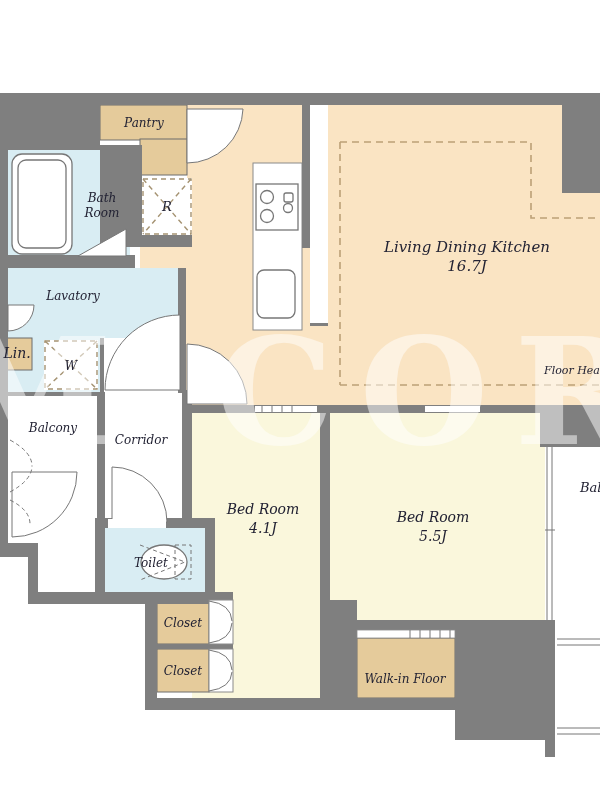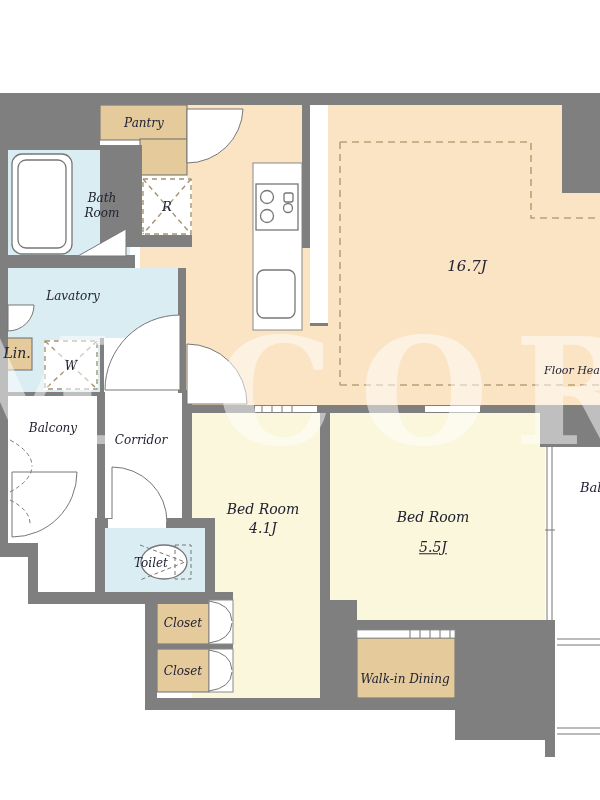--- a/index.html
+++ b/index.html
@@ -144,30 +144,31 @@
       <path class="thinline" d="M557,639 H600 M557,645 H600 M557,728 H600 M557,734 H600"></path>
     </g>
   </svg>
 
   <div id="watermark">RM CORP</div>
 
   <div class="lbl s12" style="left:144px;top:123px;">Pantry</div>
   <div class="lbl s12" style="left:102px;top:206px;font-style:italic;">Bath
 Room</div>
   <div class="lbl s13" style="left:167px;top:207px;">R</div>
+  <div class="lbl s15 nowrap" style="left:467px;top:247px;">Living Dining Kitchen</div>
   <div class="lbl s15 nowrap" style="left:467px;top:266px;">16.7J</div>
   <div class="lbl s12" style="left:73px;top:296px;">Lavatory</div>
   <div class="lbl s10" style="left:17px;top:354px;">Lin.</div>
   <div class="lbl s12" style="left:71px;top:366px;">W</div>
   <div class="lbl s12" style="left:53px;top:428px;">Balcony</div>
   <div class="lbl s12" style="left:141px;top:428px;margin-top:12px;">Corridor</div>
   <div class="lbl s11 nowrap leftalign" style="left:544px;top:371px;">Floor Heating</div>
   <div class="lbl s14" style="left:263px;top:510px;">Bed Room</div>
   <div class="lbl s14" style="left:263px;top:529px;">4.1J</div>
   <div class="lbl s14" style="left:433px;top:518px;">Bed Room</div>
-  <div class="lbl s14" style="left:433px;top:548px;text-decoration:underline;">5.5J</div>
+  <div class="lbl s14" style="left:433px;top:537px;">5.5J</div>
   <div class="lbl s12" style="left:127px;top:563px;margin-left:24px;">Toilet</div>
   <div class="lbl s12" style="left:183px;top:623px;">Closet</div>
   <div class="lbl s12" style="left:183px;top:671px;">Closet</div>
-  <div class="lbl s12 nowrap" style="left:405px;top:679px;">Walk-in Dining</div>
+  <div class="lbl s12 nowrap" style="left:405px;top:679px;">Walk-in Floor</div>
   <div class="lbl s13 nowrap leftalign" style="left:580px;top:488px;">Balcony</div>
 
 </div>
 
 </body></html>

